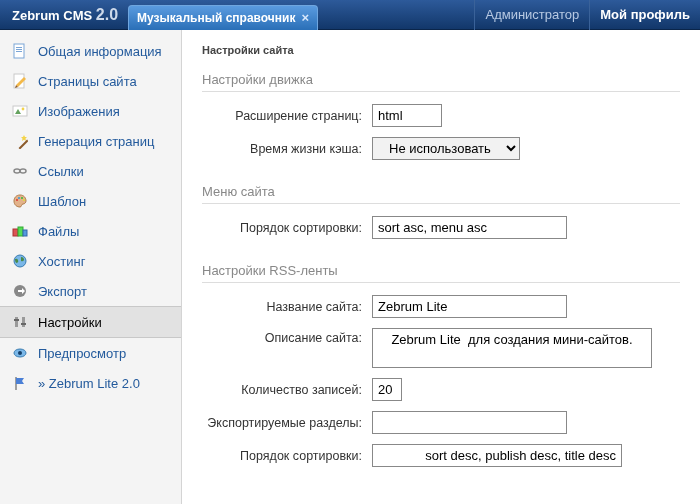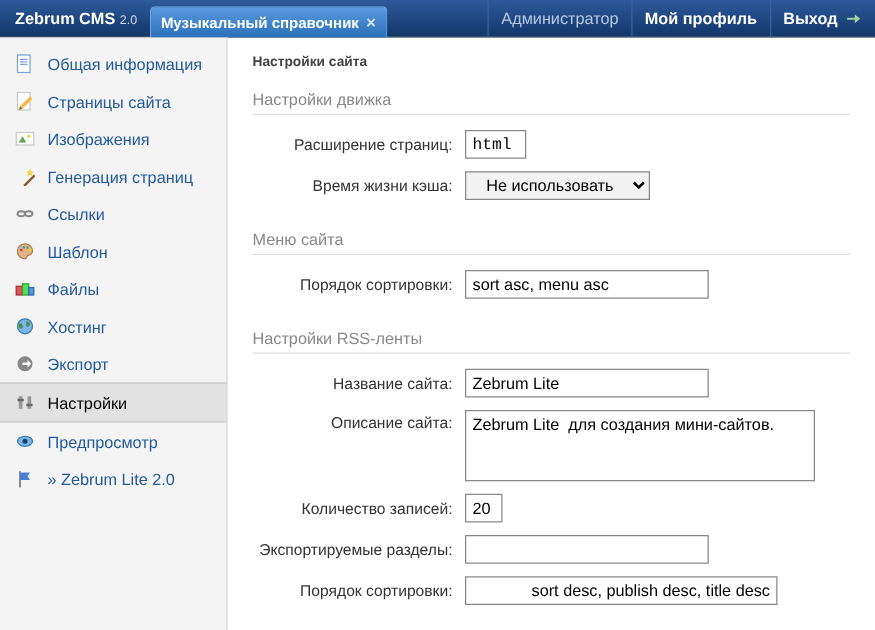--- a/index.html
+++ b/index.html
@@ -19,21 +19,21 @@
     align-items: center;
     color: #fff;
     border-bottom: 1px solid #0a254a;
   }
   .brand {
     padding: 0 10px 0 12px;
     font-weight: bold;
     font-size: 13px;
     white-space: nowrap;
   }
-  .brand .ver { font-weight: normal; font-size: 10px; color: #cdd9ea; }
+  .brand .ver { font-weight: bold; font-size: 16px; color: #cdd9ea; }
   .tab {
     background: linear-gradient(#5a9be0, #2a6fb7);
     border: 1px solid #6fa6df;
     border-bottom: none;
     height: 25px;
     margin-top: 5px;
     padding: 0 8px;
     display: flex;
     align-items: center;
     border-radius: 4px 4px 0 0;
@@ -142,26 +142,20 @@
     <span class="ver">2.0</span>
   </div>
   <div class="tab">
     <span>Музыкальный справочник</span>
     <span class="close-x">×</span>
   </div>
   <div class="spacer"></div>
   <div class="top-right">
     <div class="slot admin">Администратор</div>
     <div class="slot profile">Мой профиль</div>
-    <div class="slot exit">
-      <span>Выход</span>
-      <svg class="arrow-icon" viewBox="0 0 16 16">
-          <path fill="#9fd09f" d="M2 7h7V4l5 4-5 4V9H2z"></path>
-        </svg>
-    </div>
   </div>
 </div>
 
 <div class="main">
   <div class="sidebar">
     <div class="side-item">
       <svg class="side-icon" viewBox="0 0 16 16">
           <rect x="2" y="1" width="10" height="14" fill="#fff" stroke="#7aa5d6"></rect>
           <rect x="4" y="4" width="6" height="1" fill="#7aa5d6"></rect>
           <rect x="4" y="6" width="6" height="1" fill="#7aa5d6"></rect>
@@ -256,21 +250,21 @@
       <span>» Zebrum Lite 2.0</span>
     </div>
   </div>
 
   <div class="content">
     <h1>Настройки сайта</h1>
 
     <div class="section-head">Настройки движка</div>
     <div class="form-row">
       <label>Расширение страниц:</label>
-      <input type="text" style="width: 49px; font-family: Liberation Mono, monospace;" value="html">
+      <input type="text" style="width: 70px;" value="html">
     </div>
     <div class="form-row gap-below">
       <label>Время жизни кэша:</label>
       <select>
         <option>Не использовать</option>
       </select>
     </div>
 
     <div class="section-head">Меню сайта</div>
     <div class="form-row gap-below">
@@ -278,21 +272,21 @@
       <input type="text" style="width: 195px;" value="sort asc, menu asc">
     </div>
 
     <div class="section-head">Настройки RSS-ленты</div>
     <div class="form-row">
       <label>Название сайта:</label>
       <input type="text" style="width: 195px;" value="Zebrum Lite">
     </div>
     <div class="form-row" style="align-items:flex-start">
       <label style="padding-top:3px">Описание сайта:</label>
-      <textarea rows="2" style="width: 280px; height: 57px;">Zebrum Lite  для создания мини-сайтов.</textarea>
+      <textarea rows="2" style="width: 280px; height: 40px; text-align: center;">Zebrum Lite  для создания мини-сайтов.</textarea>
     </div>
     <div class="form-row">
       <label>Количество записей:</label>
       <input type="text" style="width: 30px;" value="20">
     </div>
     <div class="form-row">
       <label>Экспортируемые разделы:</label>
       <input type="text" style="width: 195px;" value="">
     </div>
     <div class="form-row">

